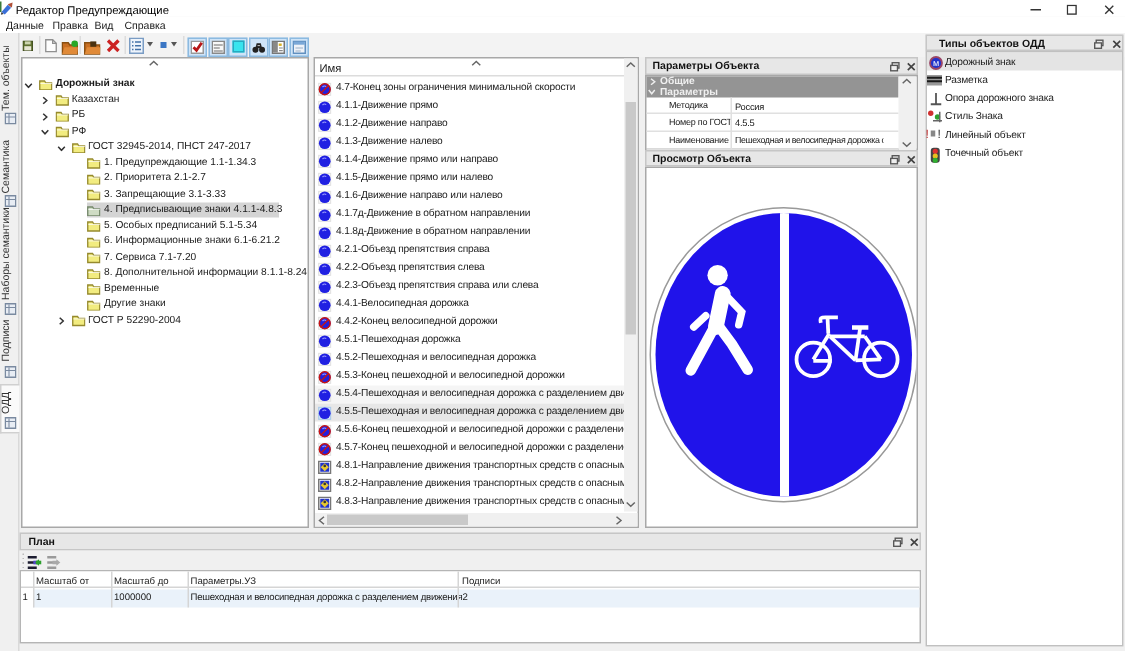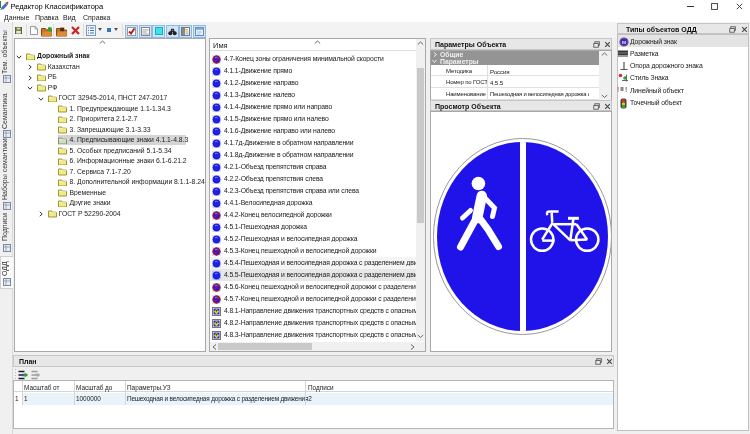--- a/index.html
+++ b/index.html
@@ -13,21 +13,21 @@
 </style></head>
 <body>
 
 <div class="abs" style="left:0;top:0;width:750px;height:11px;background:#ffffff;"></div>
 <svg class="abs" style="left:0;top:0" width="9" height="10" viewBox="0 0 9 10">
  <rect x="-1" y="1" width="2" height="7" fill="#3a7a3a"></rect>
  <path d="M1,8 L5.2,3.2 L7.4,5.2 L3.2,9.6 Z" fill="#3a6fd8"></path>
  <path d="M5.6,2.6 L8.4,1.6 L8,4.6 L7.6,5 L5.2,3" fill="#b05038"></path>
  <path d="M1,8 L2.4,9.4 L0.6,9.8 Z" fill="#333"></path>
 </svg>
-<div class="abs" style="left:10.5px;top:2px;font-size:7.5px;color:#000;">Редактор Классификатора</div>
+<div class="abs" style="left:10.5px;top:2px;font-size:7.5px;color:#000;">Редактор Предупреждающие</div>
 <div class="abs" style="left:687px;top:6px;width:7px;height:1px;background:#333;"></div>
 <svg class="abs" style="left:711px;top:2.5px" width="7" height="7" viewBox="0 0 7 7">
     <rect x="0.6" y="0.6" width="5.8" height="5.8" fill="none" stroke="#333" stroke-width="0.9"></rect>
   </svg>
 <svg class="abs" style="left:736px;top:2.5px" width="7" height="7" viewBox="0 0 7 7">
     <path d="M0.8,0.8 L6.2,6.2 M6.2,0.8 L0.8,6.2" stroke="#333" stroke-width="0.9"></path>
   </svg>
 
 <div class="abs" style="left:0;top:11px;width:750px;height:10.5px;background:#ffffff;"></div>
 <div class="abs" style="left:4px;top:13.5px;font-size:7px;">Данные</div>

